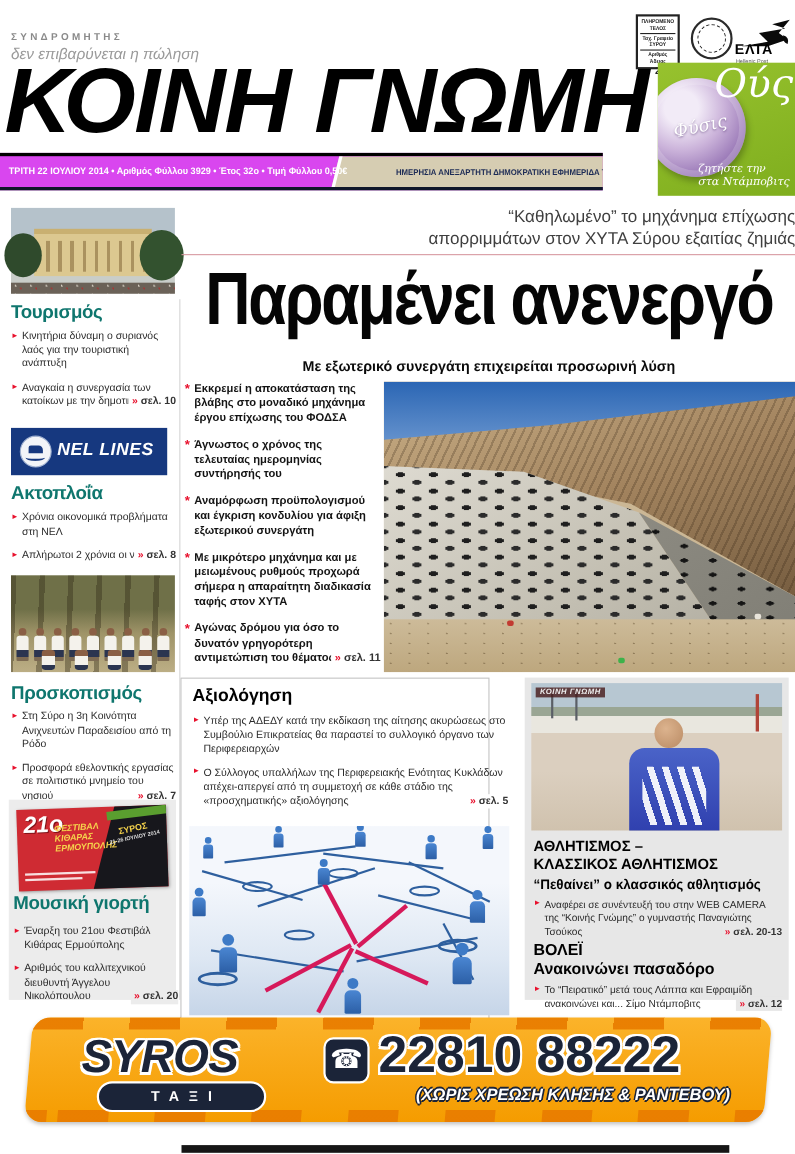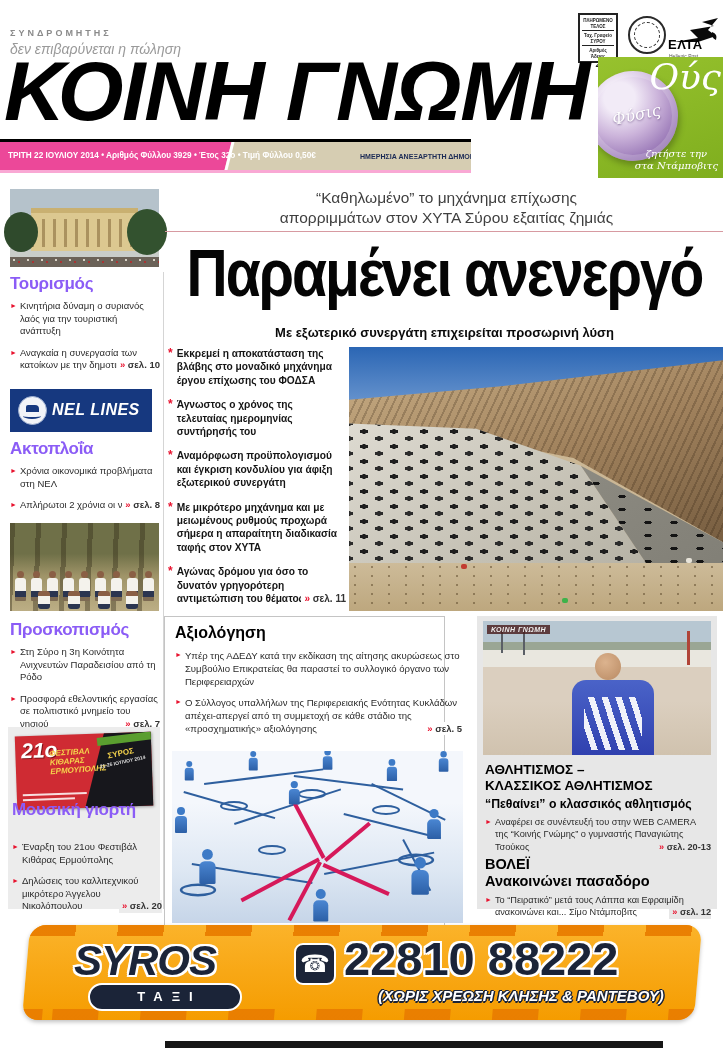--- a/index.html
+++ b/index.html
@@ -25,36 +25,36 @@
 
   
   .pharm{left:598px;top:57px;width:125px;height:121px;background:linear-gradient(160deg,#97c22e,#7fae1e);overflow:hidden}
   .ball{position:absolute;left:-10px;top:14px;width:90px;height:90px;border-radius:50%;
         background:radial-gradient(circle at 35% 30%,#f2ebf7 0 18%,#cbb3da 45%,#9b7ab8 72%,#6f5191 100%);
         box-shadow:inset 0 0 0 6px rgba(255,255,255,.18), 2px 4px 6px rgba(0,0,0,.25)}
   .ball-brand{position:absolute;left:14px;top:48px;font-family:"DejaVu Serif",serif;font-style:italic;
         font-size:16px;color:#fff;transform:rotate(-12deg);text-shadow:0 1px 2px rgba(80,50,110,.6)}
   .pharm-script{position:absolute;right:2px;top:2px;font-family:"DejaVu Serif",serif;font-style:italic;
         font-size:36px;color:#fff;line-height:1}
-  .pharm-note{position:absolute;right:5px;bottom:6px;text-align:center;color:#fff;font-style:italic;
+  .pharm-note{position:absolute;right:5px;bottom:6px;text-align:left;color:#fff;font-style:italic;
         font-size:10px;line-height:12px;font-family:"DejaVu Serif",serif}
 
   
-  .datebar{left:0;top:139px;width:471px;height:34px;border-top:3px solid #000;border-bottom:3px solid #f9a8d4;
-           box-sizing:border-box;background:#ec4899;overflow:hidden}
+  .datebar{left:0;top:139px;width:548px;height:34px;border-top:3px solid #000;border-bottom:3px solid #0f172a;
+           box-sizing:border-box;background:#d946ef;overflow:hidden}
   .datebar .beige{position:absolute;right:-10px;top:0;width:250px;height:100%;background:#d6cdb2;
            transform:skewX(-14deg);border-left:3px solid #fff}
   .dateline{position:absolute;left:8px;top:8px;color:#fff;font-size:8.5px;font-weight:700;
            white-space:nowrap;transform:scaleX(.97);transform-origin:0 0}
   .tagline{position:absolute;left:360px;top:10px;width:228px;color:#1b2a55;font-size:7.6px;font-weight:700;
            white-space:nowrap;transform:scaleX(.93);transform-origin:0 0}
 
   
   .vrule{left:163px;top:272px;width:1px;height:637px;background:#d5d5d5}
-  .sec-title{font-size:17px;font-weight:900;color:#8b5cf6;letter-spacing:-.3px}
+  .sec-title{font-size:17px;font-weight:900;color:#0f766e;letter-spacing:-.3px}
   .sb-item{position:relative;width:150px;margin-bottom:9px;font-size:9.5px;line-height:12.6px;color:#2b2b2b;display:flex}
   .barrow{color:#e8112d;font-size:7px;line-height:12px;margin-right:3px;flex:0 0 auto}
   .pref{position:absolute;right:0;bottom:0;white-space:nowrap;font-weight:700;color:#333;font-size:9.5px;background:#fff;padding-left:3px}
   .pref .pa{color:#e8112d;font-weight:900}
 
   .photo1{left:10px;top:189px;width:149px;height:78px;background:linear-gradient(180deg,#b5c2cb 0 30%,#c9cdc9 45%)}
   .ph1-b{position:absolute;left:14%;top:24%;width:72%;height:56%;
          background:linear-gradient(180deg,#c9b071 0 12%,#dcc890 12% 100%)}
   .ph1-win{position:absolute;left:14%;top:38%;width:72%;height:36%;
          background:repeating-linear-gradient(90deg,rgba(110,80,35,.45) 0 3px,transparent 3px 11px)}
@@ -88,21 +88,21 @@
           box-shadow:1px 1px 3px rgba(0,0,0,.35)}
   .poster .blacktri{position:absolute;right:-24px;top:-6px;width:82px;height:90px;background:#17171c;transform:skewX(-16deg)}
   .poster .greenrib{position:absolute;right:-4px;top:2px;width:58px;height:8px;background:#5a9e2f;transform:rotate(-5deg)}
   .p21{position:absolute;left:6px;top:3px;color:#fff;font-size:21px;font-weight:900;font-style:italic;text-shadow:1px 1px 0 #7e1216}
   .pfest{position:absolute;left:34px;top:13px;color:#f5d34c;font-size:8px;font-weight:900;font-style:italic;line-height:9px;transform:rotate(-2deg)}
   .pplace{position:absolute;right:2px;top:16px;width:56px;text-align:center;color:#f5d34c;font-size:8px;font-weight:900;transform:rotate(-10deg)}
   .pdates{display:block;color:#ddd;font-size:5px;font-weight:700;margin-top:1px}
   .pline{position:absolute;height:2px;background:rgba(255,255,255,.85)}
 
   
-  .kicker{left:170px;top:188px;width:553px;text-align:center;font-size:15.5px;line-height:20px;color:#3f3f3f}
+  .kicker{left:170px;top:188px;width:553px;text-align:right;font-size:15.5px;line-height:20px;color:#3f3f3f}
   .redline{left:165px;top:231px;width:558px;height:1px;background:#d79aa1}
   .headline{left:166px;top:239px;width:557px;text-align:center;font-size:57px;font-weight:900;line-height:1;
             letter-spacing:-2px;color:#050505;transform:scaleY(1.18);transform-origin:top;white-space:nowrap}
   .deck{left:166px;top:325px;width:557px;text-align:center;font-size:13px;font-weight:900;color:#0a0a0a}
   .lead-bullets{left:168px;top:347px;width:178px}
   .lb-item{position:relative;margin-bottom:11px;font-size:10.2px;line-height:13.4px;font-weight:700;color:#141414;display:flex}
   .lb-star{color:#e8112d;font-size:12px;line-height:12px;margin-right:4px;flex:0 0 auto;font-weight:900}
   .lb-item .pref{font-size:10px}
 
   
@@ -308,29 +308,29 @@
         <div>ΚΙΘΑΡΑΣ</div>
         <div>ΕΡΜΟΥΠΟΛΗΣ</div>
       </div>
       <div class="pplace">
         <span>ΣΥΡΟΣ</span>
         <span class="pdates">21-26 ΙΟΥΛΙΟΥ 2014</span>
       </div>
       <div class="pline" style="left:6px;bottom:14px;width:64px"></div>
       <div class="pline" style="left:6px;bottom:9px;width:52px"></div>
     </div>
-    <div class="sec-title" style="position:absolute;left:4px;top:73px">Μουσική γιορτή</div>
+    <div class="sec-title" style="position:absolute;left:4px;top:84px">Μουσική γιορτή</div>
     <div style="position:absolute;left:4px;top:114px">
       <div class="sb-item" style="background:transparent">
         <span class="barrow">►</span>
         <span>Έναρξη του 21ου Φεστιβάλ Κιθάρας Ερμούπολης</span>
       </div>
       <div class="sb-item">
         <span class="barrow">►</span>
-        <span>Δηλώσεις του καλλιτεχνικού μικρότερο Άγγελου Νικολόπουλου</span>
+        <span>Αριθμός του καλλιτεχνικού διευθυντή Άγγελου Νικολόπουλου</span>
         <span class="pref" style="background:#ececec"><span class="pa">»</span> <span>σελ. 20</span></span>
       </div>
     </div>
   </div>
 
   <div class="abs kicker">
     <div>“Καθηλωμένο” το μηχάνημα επίχωσης</div>
     <div>απορριμμάτων στον ΧΥΤΑ Σύρου εξαιτίας ζημιάς</div>
   </div>
   <div class="abs redline"></div>

